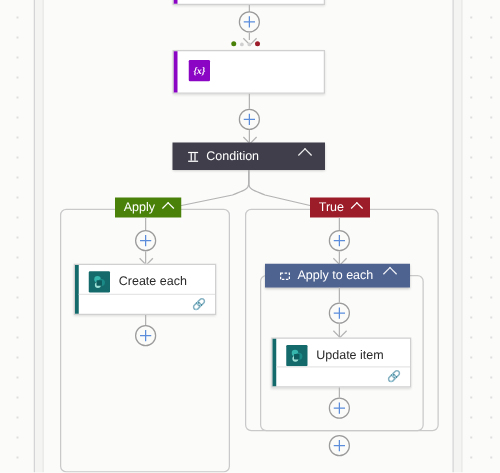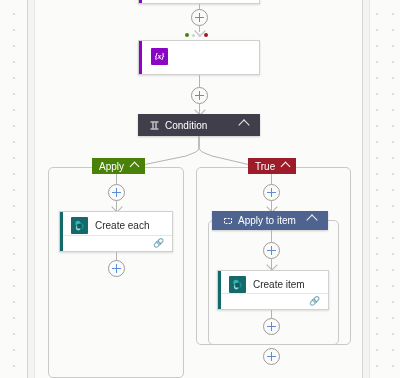--- a/index.html
+++ b/index.html
@@ -240,21 +240,21 @@
   <div class="arrow-open" style="left:268px;top:203px;"></div>
 
   <div class="scope" style="left:208px;top:220px;width:131px;height:125px;"></div>
 
   <div class="hdr" style="left:212px;top:211px;width:116px;height:19px;background:#4f6391;">
     <span class="h-ico">
       <svg width="8" height="8" viewBox="0 0 8 8">
         <rect x="0.5" y="1.5" width="7" height="5" fill="none" stroke="#fff" stroke-width="1" stroke-dasharray="2 1.2"></rect>
       </svg>
     </span>
-    <span class="h-lbl">Apply to item</span>
+    <span class="h-lbl">Apply to each</span>
     <span class="h-chev">
       <i class="chev"></i>
     </span>
   </div>
 
   <div class="vline" style="left:271px;top:230px;height:12px;"></div>
   <div class="plus" style="left:263px;top:242px;"></div>
   <div class="vline" style="left:271px;top:259px;height:11px;"></div>
   <div class="arrow-open" style="left:268px;top:261px;"></div>
 
@@ -262,21 +262,21 @@
     <div class="accent" style="background:#14696b;"></div>
     <div class="row" style="padding:5px 8px 5px 11px;">
       <span class="appicon ic-sp">
         <svg width="11" height="11" viewBox="0 0 11 11">
           <circle cx="4" cy="3.4" r="2.6" fill="#36b5ac"></circle>
           <circle cx="7.1" cy="5.9" r="2.8" fill="#1b8a87"></circle>
           <circle cx="4.3" cy="8" r="2.4" fill="#9fe0d6"></circle>
           <rect x="3.2" y="4.1" width="4.4" height="4.4" rx="0.5" fill="#0f5c5e"></rect>
         </svg>
       </span>
-      <span class="title">Create item</span>
+      <span class="title">Update item</span>
     </div>
     <div class="foot" style="position:absolute;left:3px;right:0;bottom:0;">
       <span class="chain">🔗</span>
     </div>
   </div>
 
   <div class="vline" style="left:271px;top:310px;height:8px;"></div>
   <div class="plus" style="left:263px;top:318px;"></div>
 
   <div class="plus" style="left:263px;top:348px;"></div>

